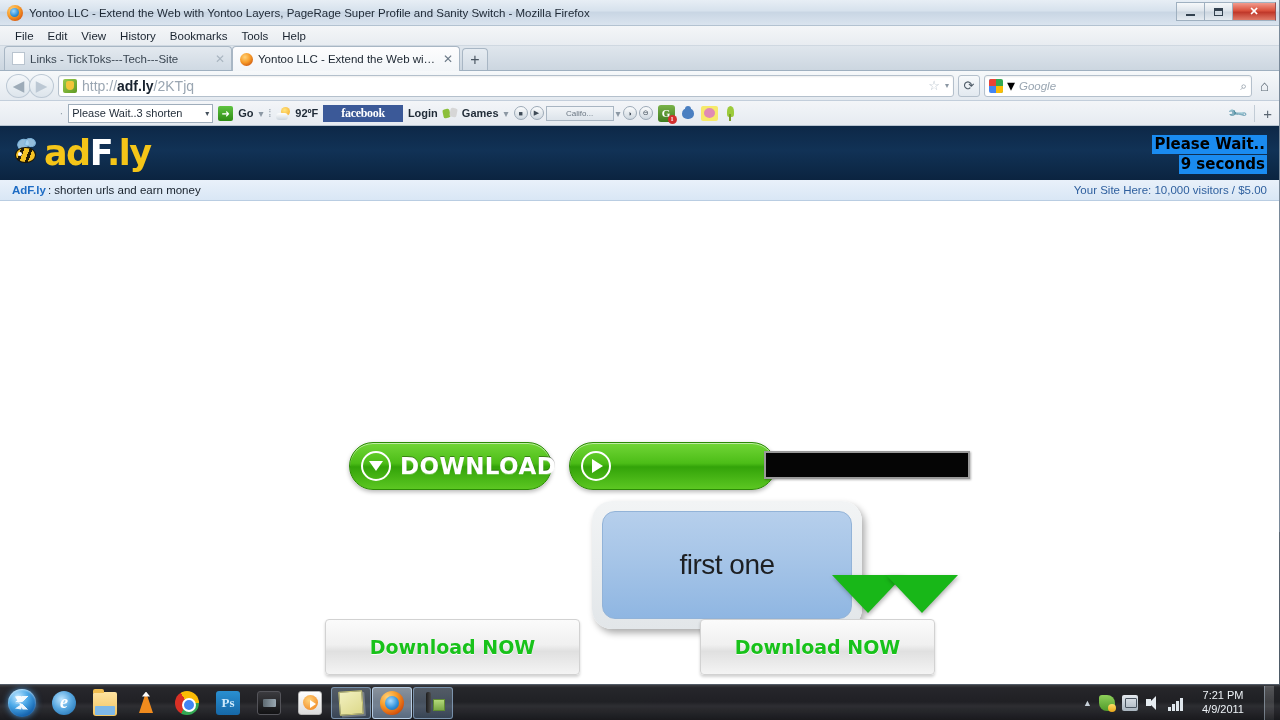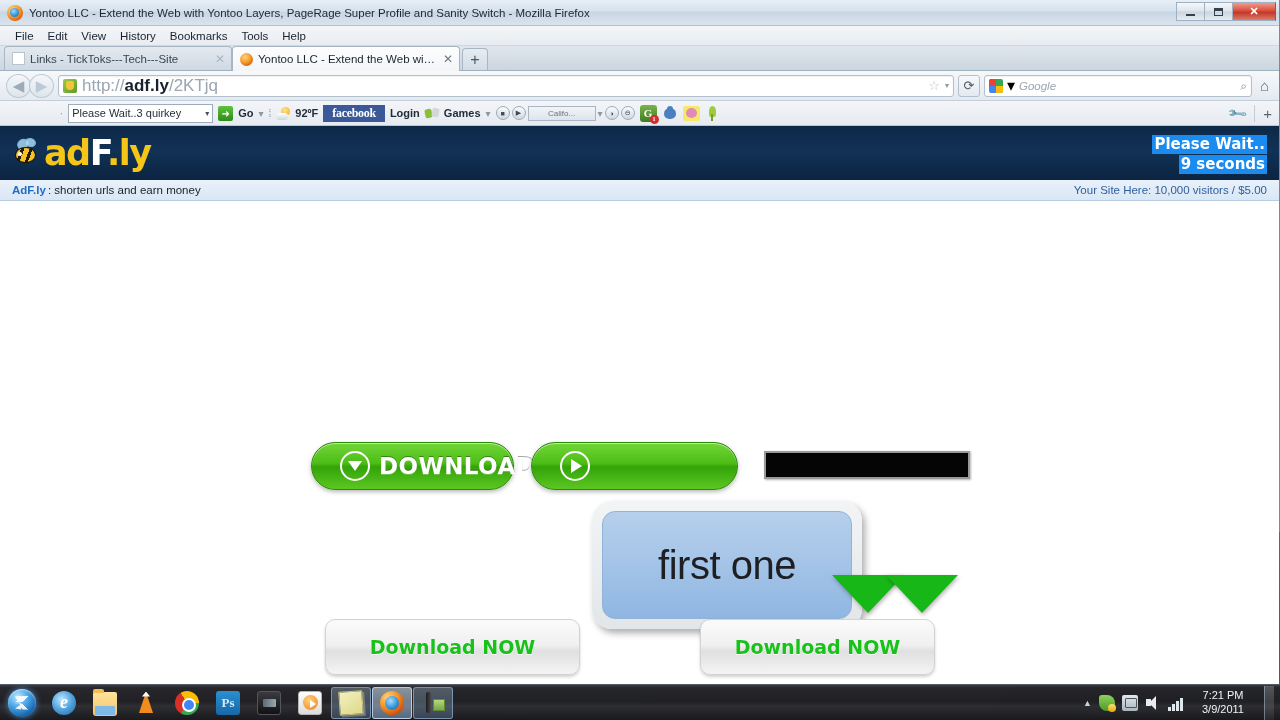--- a/index.html
+++ b/index.html
@@ -139,21 +139,21 @@
   }
   #urlbar .siteico {
     width: 14px; height: 14px; border-radius:2px;
     background: linear-gradient(135deg,#9acb4c 0%,#5e9a23 100%);
     position: relative; flex: 0 0 auto;
   }
   #urlbar .siteico::after{
     content:""; position:absolute; left:3px; top:2px; width:8px;height:9px;
     background:#f2c43a; border-radius:2px 2px 4px 4px;
   }
-  #urltext { font-size: 17px; color: #9aa6b2; white-space: nowrap; }
+  #urltext { font-size: 14px; color: #9aa6b2; white-space: nowrap; }
   #urltext b { color: #18222e; font-weight: bold; }
   #urlbar .star { margin-left:auto; font-size:13px; color:#b9c4ce; }
   #urlbar .caret { font-size:8px; color:#8b97a3; }
   #reload {
     width: 22px; height: 22px; border:1px solid #b4c0cc; border-radius:3px;
     background: linear-gradient(180deg,#f7f9fb 0%,#e2e9f0 100%);
     display:flex; align-items:center; justify-content:center; font-size:13px; color:#4d5a66;
   }
   #searchbar {
     width: 268px; height: 22px; background: #fff;
@@ -199,21 +199,21 @@
   .wicon::before{
     content:""; position:absolute; right:0; top:0; width:9px;height:9px;border-radius:50%;
     background:radial-gradient(circle at 40% 35%,#ffe680,#f5a623);
   }
   .wicon::after{
     content:""; position:absolute; left:0; bottom:0; width:12px;height:7px;border-radius:5px;
     background:linear-gradient(180deg,#ffffff,#cdd6de);
   }
   #fb-pill {
     background: #3b5998; color: #fff; font-weight: bold; font-size: 12px;
-    padding: 1px 9px; font-family: "Liberation Serif", serif; letter-spacing:-.3px;text-align:right;
+    padding: 1px 18px; font-family: "Liberation Serif", serif; letter-spacing:-.3px;text-align:right;
   }
   .gamesico {
     width:14px;height:13px; display:inline-block; position:relative;
   }
   .gamesico::before{content:"";position:absolute;left:0;top:2px;width:7px;height:9px;background:#8bbf3a;border-radius:2px;transform:rotate(-12deg);}
   .gamesico::after{content:"";position:absolute;right:0;top:1px;width:7px;height:9px;background:#d6d6d6;border-radius:2px;transform:rotate(12deg);}
   .mediactl { display:flex; align-items:center; gap:2px; }
   .rbtn {
     width:14px;height:14px;border-radius:50%;
     background: linear-gradient(180deg,#fbfcfd 0%,#cfd8e0 100%);
@@ -277,42 +277,43 @@
   #adfly-wordmark {
     font-size: 35px; font-weight: bold; letter-spacing: -1.5px;
     font-family: "DejaVu Sans", sans-serif; line-height: 1;
   }
   #adfly-wordmark .y { color: #f5c518; }
   #adfly-wordmark .w { color: #ffffff; }
   #adfly-countdown {
     position: absolute; right: 12px; top: 8px; text-align: right; line-height: 1.25;
   }
   #adfly-countdown span {
-    display: inline-block; background: #1a8bf0; color: #ffffff;
+    display: inline-block; background: #1a8bf0; color: #000000;
     font-size: 15px; font-weight: bold; padding: 0 2px;
     font-family: "DejaVu Sans", sans-serif;
   }
   #adfly-subbar {
     height: 21px; display: flex; align-items: center; padding: 0 12px;
     background: linear-gradient(180deg,#e9f1fa 0%,#d9e7f5 100%);
     border-bottom: 1px solid #b9cde2; font-size: 11.5px; color: #17202b;
   }
   #adfly-subbar .brand { color: #1e6cc4; font-weight: bold; margin-right: 2px;}
   #adfly-subbar .right { margin-left: auto; color: #2e5f9e; }
 
   
   #ad-area { position: relative; height: 483px; background: #fff; }
 
   
   .green-pill {
     position: absolute; height: 48px; border-radius: 24px;
-    display: flex; align-items: center; gap: 9px; padding: 0 20px 0 28px;
+    display: flex; align-items: center; gap: 9px; padding: 0 20px 0 11px;
     background: linear-gradient(180deg,#72d637 0%,#4cbd17 44%,#33a309 52%,#5cc722 100%);
     border: 1px solid #2c8a06;
     box-shadow: inset 0 1px 0 rgba(255,255,255,.55), 0 2px 4px rgba(0,0,0,.28);
+    margin-left: 38px;
   }
   .green-pill .glyph {
     width: 30px; height: 30px; border-radius: 50%; border: 2.5px solid #ffffff;
     display:flex; align-items:center; justify-content:center; flex:0 0 auto;
   }
   .green-pill .glyph .tri-down {
     width:0;height:0;border-left:7px solid transparent;border-right:7px solid transparent;
     border-top:10px solid #fff;
   }
   .green-pill .glyph .tri-right {
@@ -340,30 +341,30 @@
     border-radius: 20px; padding: 10px;
     box-shadow: 3px 4px 7px rgba(0,0,0,.33);
   }
   #first-one-inner {
     width:100%; height:100%; border-radius: 13px;
     background: linear-gradient(180deg,#b6cfec 0%,#a8c6e8 40%,#8fb6e2 100%);
     border: 1px solid #92b3d8;
     display:flex; align-items:center; justify-content:center;
   }
   #first-one-text {
-    font-size: 40px; color: #1d1f22; font-family: "Liberation Sans", sans-serif;
+    font-size: 28px; color: #1d1f22; font-family: "Liberation Sans", sans-serif;
     letter-spacing: -.5px;
   }
 
   
   .dlnow { position: absolute; display: block; }
   .dlnow .plate {
     position: absolute; left: 0; top: 18px; height: 56px;
     background: linear-gradient(180deg,#fbfbfb 0%,#f0f0f0 46%,#e0e0e0 58%,#f4f4f4 100%);
-    border: 1px solid #d2d2d2; border-radius: 10px;
+    border: 1px solid #d2d2d2; border-radius: 4px;
     box-shadow: 0 2px 3px rgba(0,0,0,.18);
     display: flex; align-items: center; justify-content: center;
   }
   .dlnow .plate .t {
     color: #18c21a; font-size: 19px; font-weight: bold;
     font-family: "DejaVu Sans", sans-serif;
     text-shadow: 0 1px 0 rgba(255,255,255,.9);
   }
   .dlnow .arrow { position: absolute; top: 12px; }
   .dlnow .arrow .shaft {
@@ -614,21 +615,21 @@
       <span class="sterm">Google</span>
       <span class="mag">⌕</span>
     </div>
     <div id="homebtn">⌂</div>
   </div>
 
   <div id="addonbar">
     <span id="quirkey-logo">quirkey</span>
     <span class="tdot">·</span>
     <div id="qsearch">
-      <span class="v">Please Wait..3 quirkey</span>
+      <span class="v">Please Wait..3 shorten</span>
       <span class="dd">▾</span>
     </div>
     <span id="gobtn">➜</span>
     <span class="abtn">Go</span>
     <span class="tdot">▾</span>
     <span class="tdot">⁞</span>
     <span class="wicon"></span>
     <span class="abtn">92ºF</span>
     <span id="fb-pill">facebook</span>
     <span class="abtn">Login</span>
@@ -767,17 +768,17 @@
     <span class="trayico net"></span>
     <span class="trayico vol"></span>
     <span class="trayico bars">
         <i></i>
         <i></i>
         <i></i>
         <i></i>
       </span>
     <div id="clock">
       <div>7:21 PM</div>
-      <div>3/9/2011</div>
+      <div>4/9/2011</div>
     </div>
     <div id="showdesktop"></div>
   </div>
 </div>
 
 </body></html>

